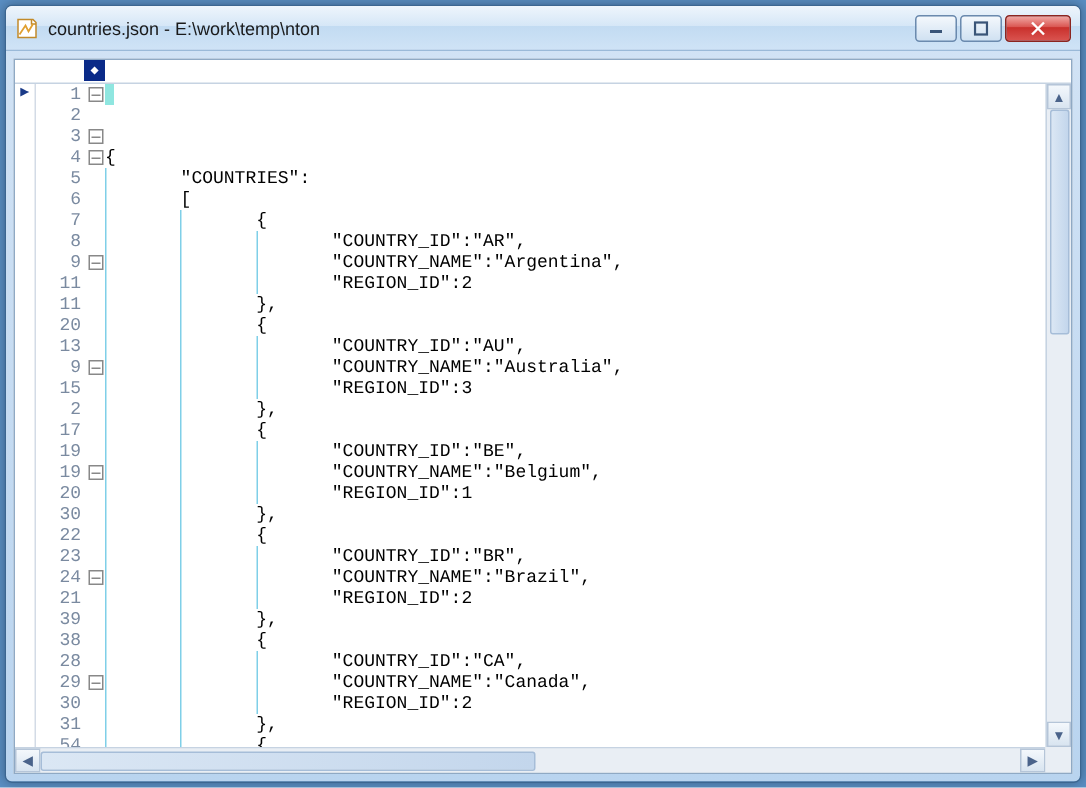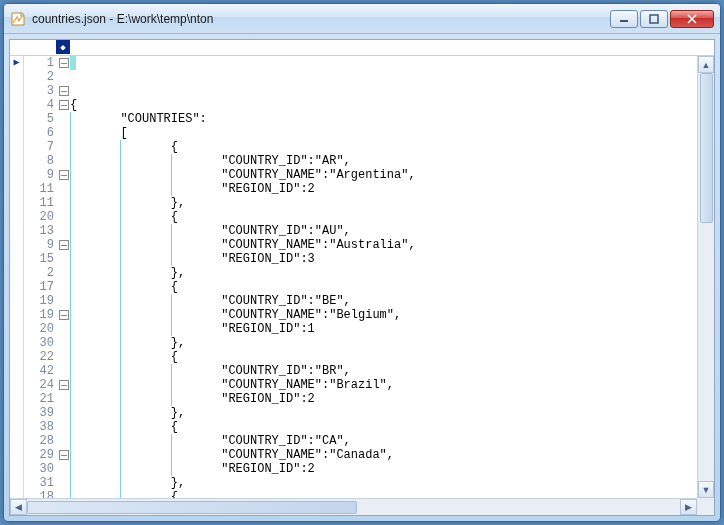--- a/index.html
+++ b/index.html
@@ -263,30 +263,30 @@
           <div class="ln">13</div>
           <div class="ln">9</div>
           <div class="ln">15</div>
           <div class="ln">2</div>
           <div class="ln">17</div>
           <div class="ln">19</div>
           <div class="ln">19</div>
           <div class="ln">20</div>
           <div class="ln">30</div>
           <div class="ln">22</div>
-          <div class="ln">42</div>
+          <div class="ln">23</div>
           <div class="ln">24</div>
           <div class="ln">21</div>
           <div class="ln">39</div>
           <div class="ln">38</div>
           <div class="ln">28</div>
           <div class="ln">29</div>
           <div class="ln">30</div>
           <div class="ln">31</div>
-          <div class="ln">18</div>
+          <div class="ln">54</div>
         </div>
       <div class="fold-col" id="foldcol">
           <div class="fold box minus"></div>
           <div class="fold"></div>
           <div class="fold box minus"></div>
           <div class="fold box minus"></div>
           <div class="fold"></div>
           <div class="fold"></div>
           <div class="fold"></div>
           <div class="fold"></div>

